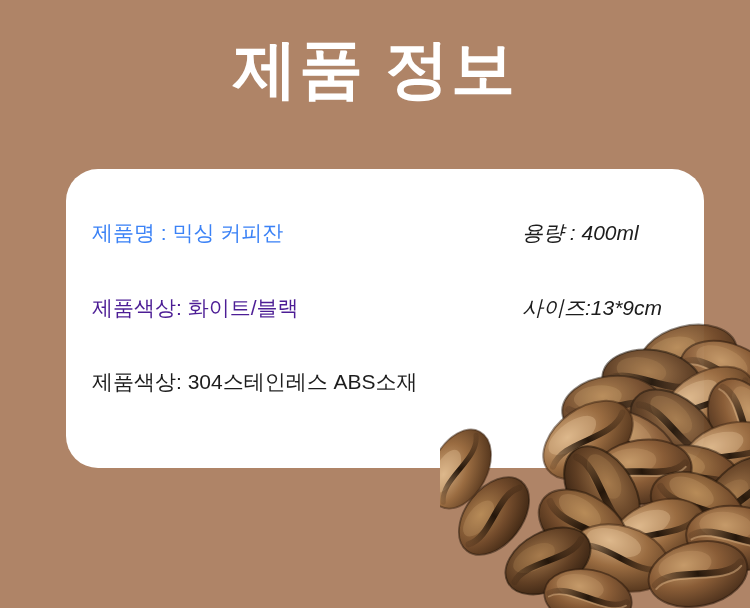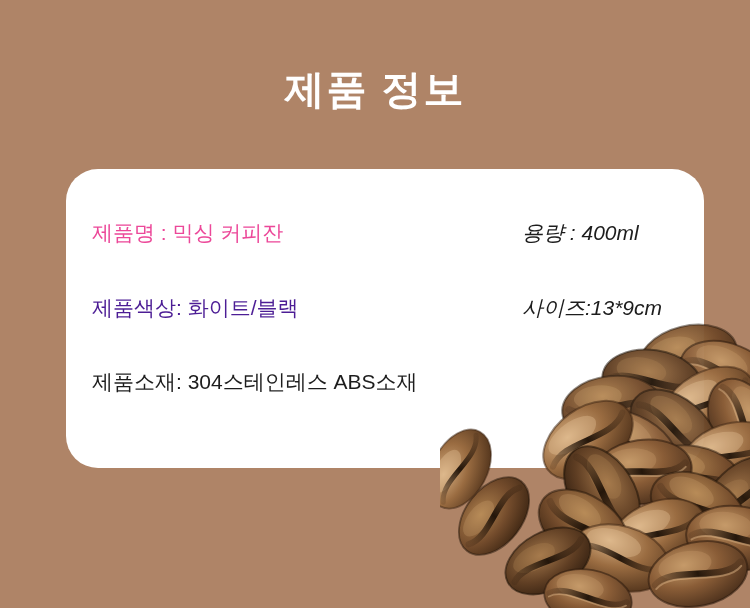--- a/index.html
+++ b/index.html
@@ -14,26 +14,26 @@
     height: 608px;
     overflow: hidden;
     background: #af8467;
     font-family: "Liberation Sans", "DejaVu Sans", sans-serif;
     -webkit-font-smoothing: antialiased;
   }
 
   
   #page-title {
     position: absolute;
-    top: 53px;
+    top: 33px;
     left: 0;
     width: 750px;
     text-align: center;
     color: #ffffff;
-    font-size: 40px;
+    font-size: 64px;
     font-weight: 700;
     letter-spacing: 2px;
     line-height: 72px;
     white-space: pre;
   }
 
   
   #info-card {
     position: absolute;
     left: 66px;
@@ -80,31 +80,31 @@
 </head>
 <body>
 
 <div id="page" style="background: rgb(175, 132, 103);">
 
   <div id="page-title">제품 정보</div>
 
   <div id="info-card" style="background: rgb(255, 255, 255);">
 
     <div class="info-row r1">
-      <span class="info-label col-left" style="color: #ec4899;">제품명 : 믹싱 커피잔</span>
+      <span class="info-label col-left" style="color: #3b82f6;">제품명 : 믹싱 커피잔</span>
       <span class="info-label col-right" style="color: rgb(29, 29, 29);">용량 : 400ml</span>
     </div>
 
     <div class="info-row r2">
       <span class="info-label col-left" style="color: #4c1d95;">제품색상: 화이트/블랙</span>
       <span class="info-label col-right" style="color: rgb(29, 29, 29);">사이즈:13*9cm</span>
     </div>
 
     <div class="info-row r3">
-      <span class="info-label col-left" style="color: rgb(29, 29, 29);">제품소재: 304스테인레스 ABS소재</span>
+      <span class="info-label col-left" style="color: rgb(29, 29, 29);">제품색상: 304스테인레스 ABS소재</span>
       <span class="info-label col-right" style="color: rgb(29, 29, 29);"></span>
     </div>
 
   </div>
 
   <div id="bean-art">
     <svg viewBox="0 0 310 290" xmlns="http://www.w3.org/2000/svg" aria-hidden="true">
       <defs>
         <radialGradient id="bg1" cx="38%" cy="32%" r="78%">
           <stop offset="0%" stop-color="#c49a69"></stop>

